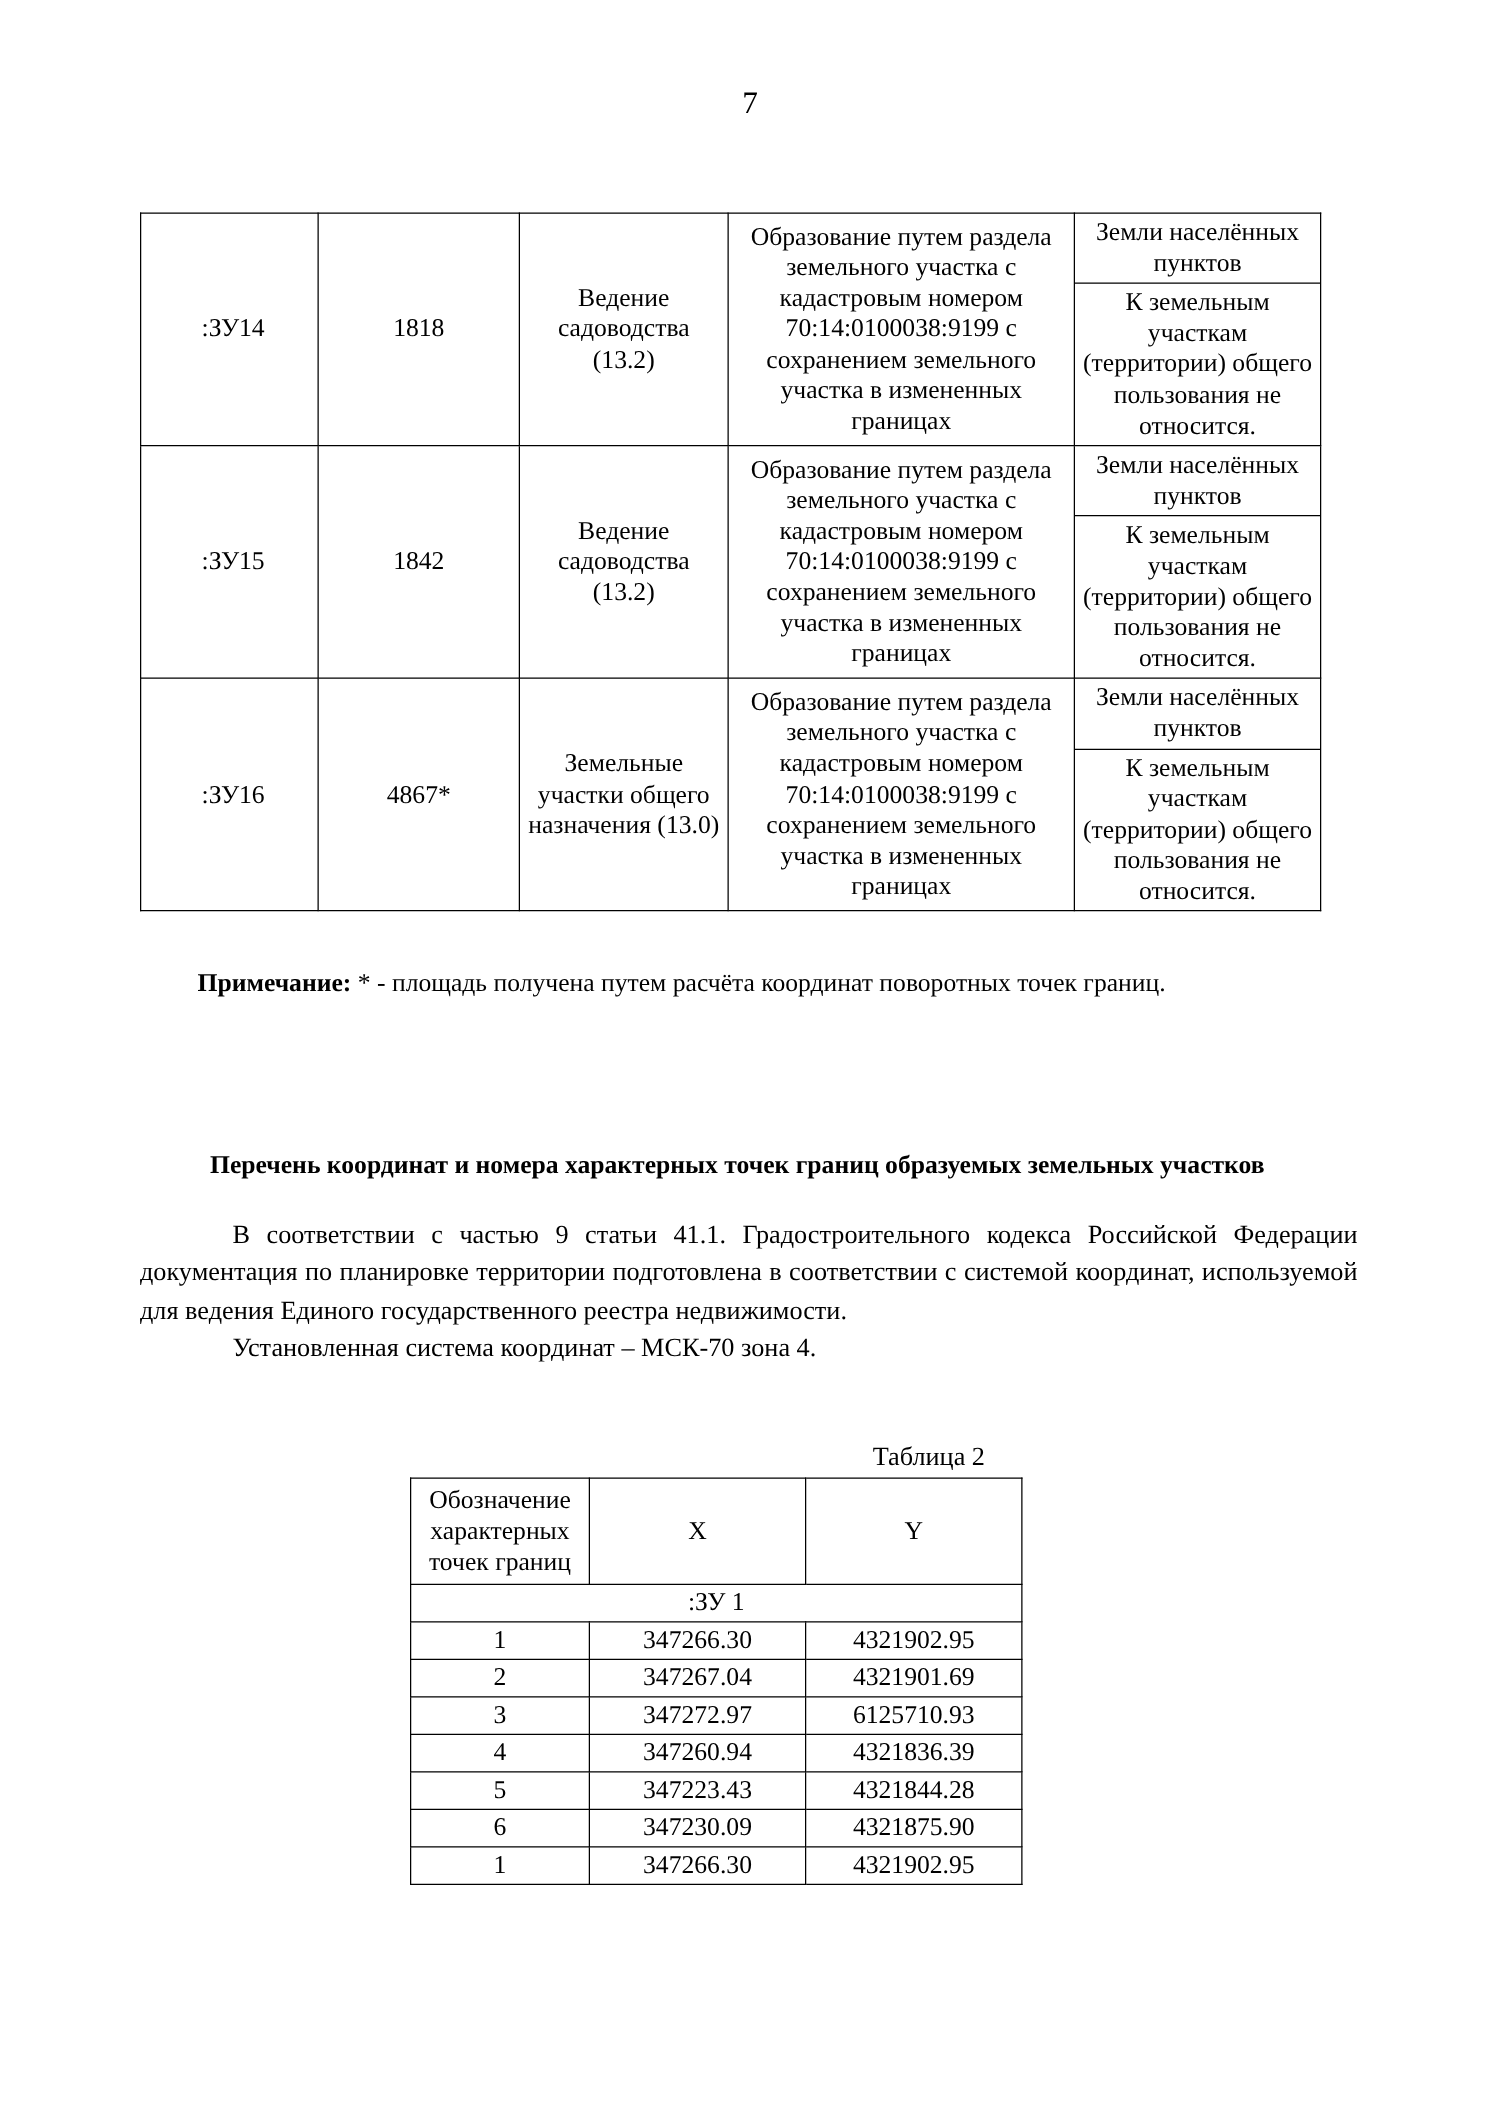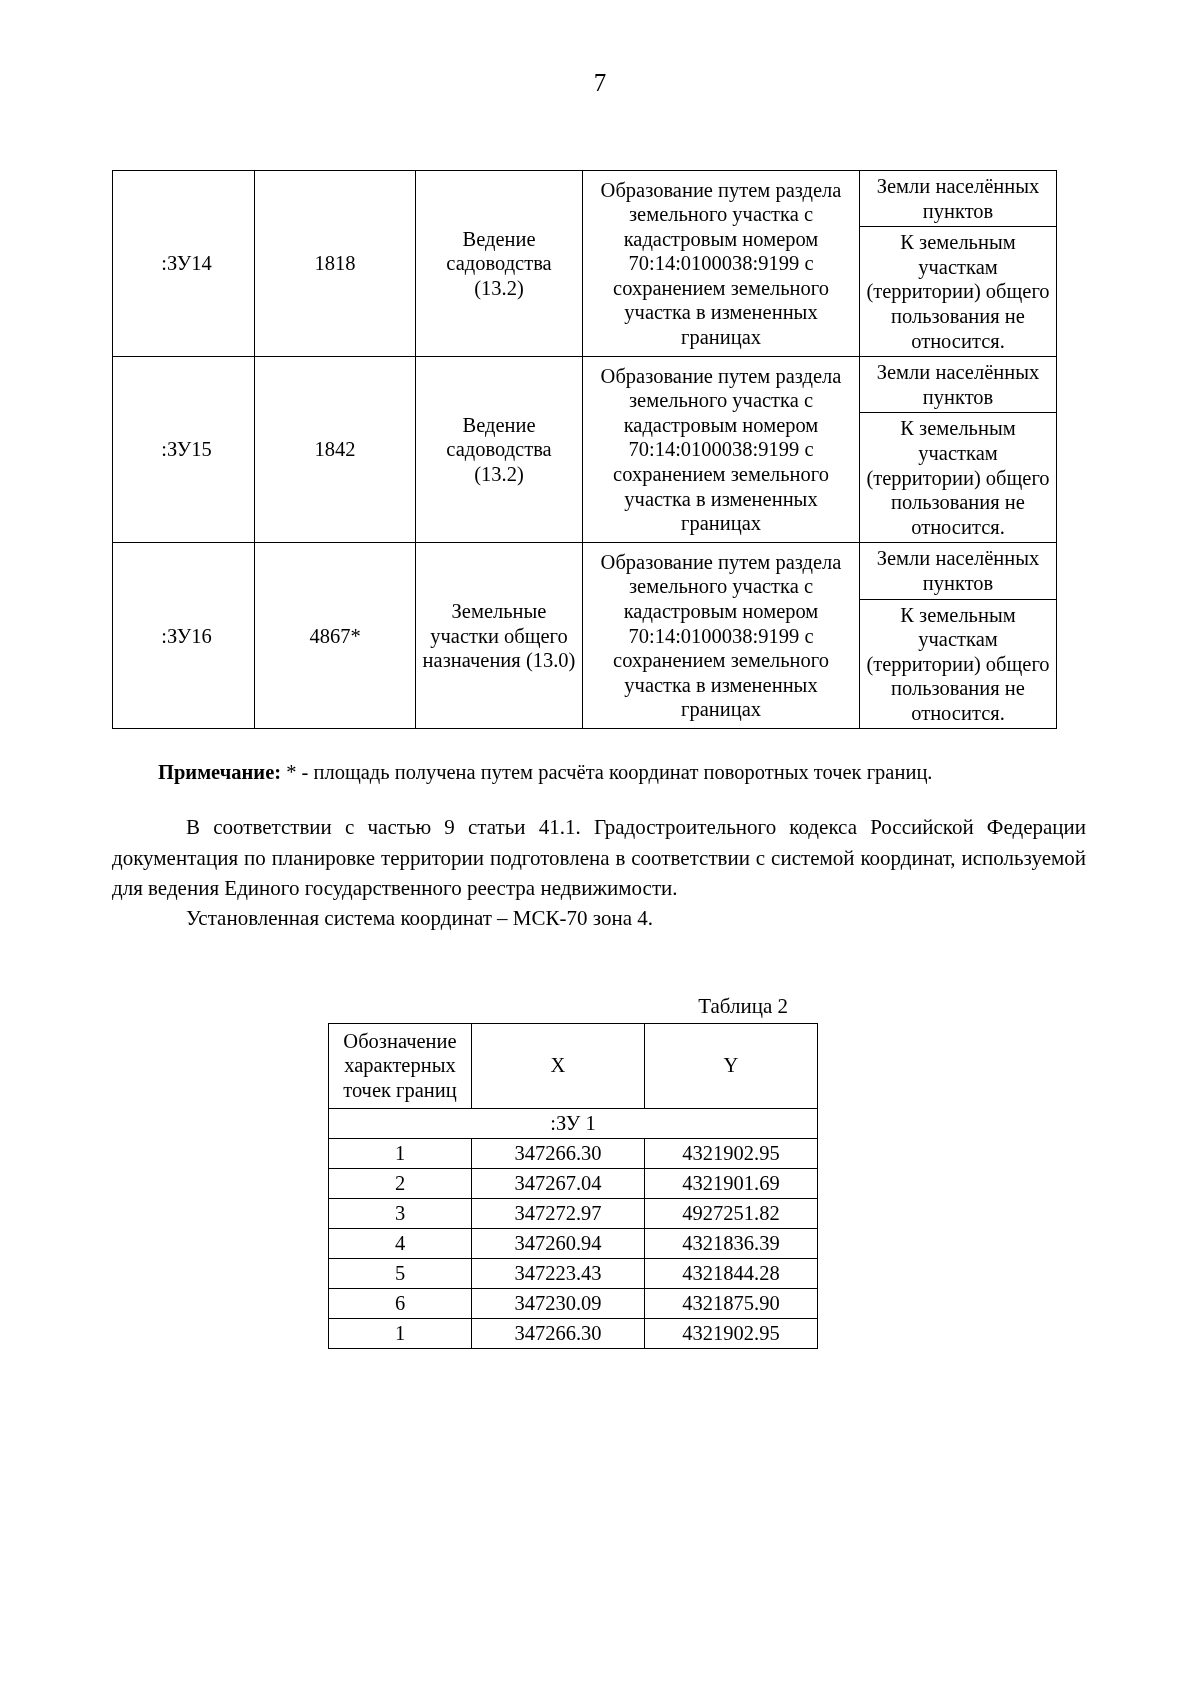--- a/index.html
+++ b/index.html
@@ -53,21 +53,21 @@
   .cat-stack .cat-part {
     padding: 3px 6px;
     text-align: center;
   }
   .cat-stack .cat-part.top {
     border-bottom: 1.3px solid #000;
   }
 
   
   .note {
-    margin-top: 31px;
+    margin-top: 46px;
     font-size: 20.5px;
     line-height: 1.25;
     padding-left: 46px;
   }
   .note b { font-weight: bold; }
 
   
   .section-heading {
     margin-top: 118px;
     font-size: 20.5px;
@@ -166,20 +166,21 @@
             <div class="cat-part">К земельным участкам (территории) общего пользования не относится.</div>
           </div>
         </td>
       </tr>
 
     </tbody>
   </table>
 
   <div class="note"><b>Примечание:</b><span> * - площадь получена путем расчёта координат поворотных точек границ.</span></div>
 
+  <div class="section-heading">Перечень координат и номера характерных точек границ образуемых земельных участков</div>
 
   <div class="body-par">В соответствии с частью 9 статьи 41.1. Градостроительного кодекса Российской Федерации документация по планировке территории подготовлена в соответствии с системой координат, используемой для ведения Единого государственного реестра недвижимости.</div>
   <div class="body-par tight">Установленная система координат – МСК-70 зона 4.</div>
 
   <div class="table2-wrap">
     <div class="table2-caption">Таблица 2</div>
 
     <table class="coords-table">
       <tbody>
         <tr>
@@ -196,21 +197,21 @@
           <td>4321902.95</td>
         </tr>
         <tr>
           <td>2</td>
           <td>347267.04</td>
           <td>4321901.69</td>
         </tr>
         <tr>
           <td>3</td>
           <td>347272.97</td>
-          <td>4927251.82</td>
+          <td>6125710.93</td>
         </tr>
         <tr>
           <td>4</td>
           <td>347260.94</td>
           <td>4321836.39</td>
         </tr>
         <tr>
           <td>5</td>
           <td>347223.43</td>
           <td>4321844.28</td>

